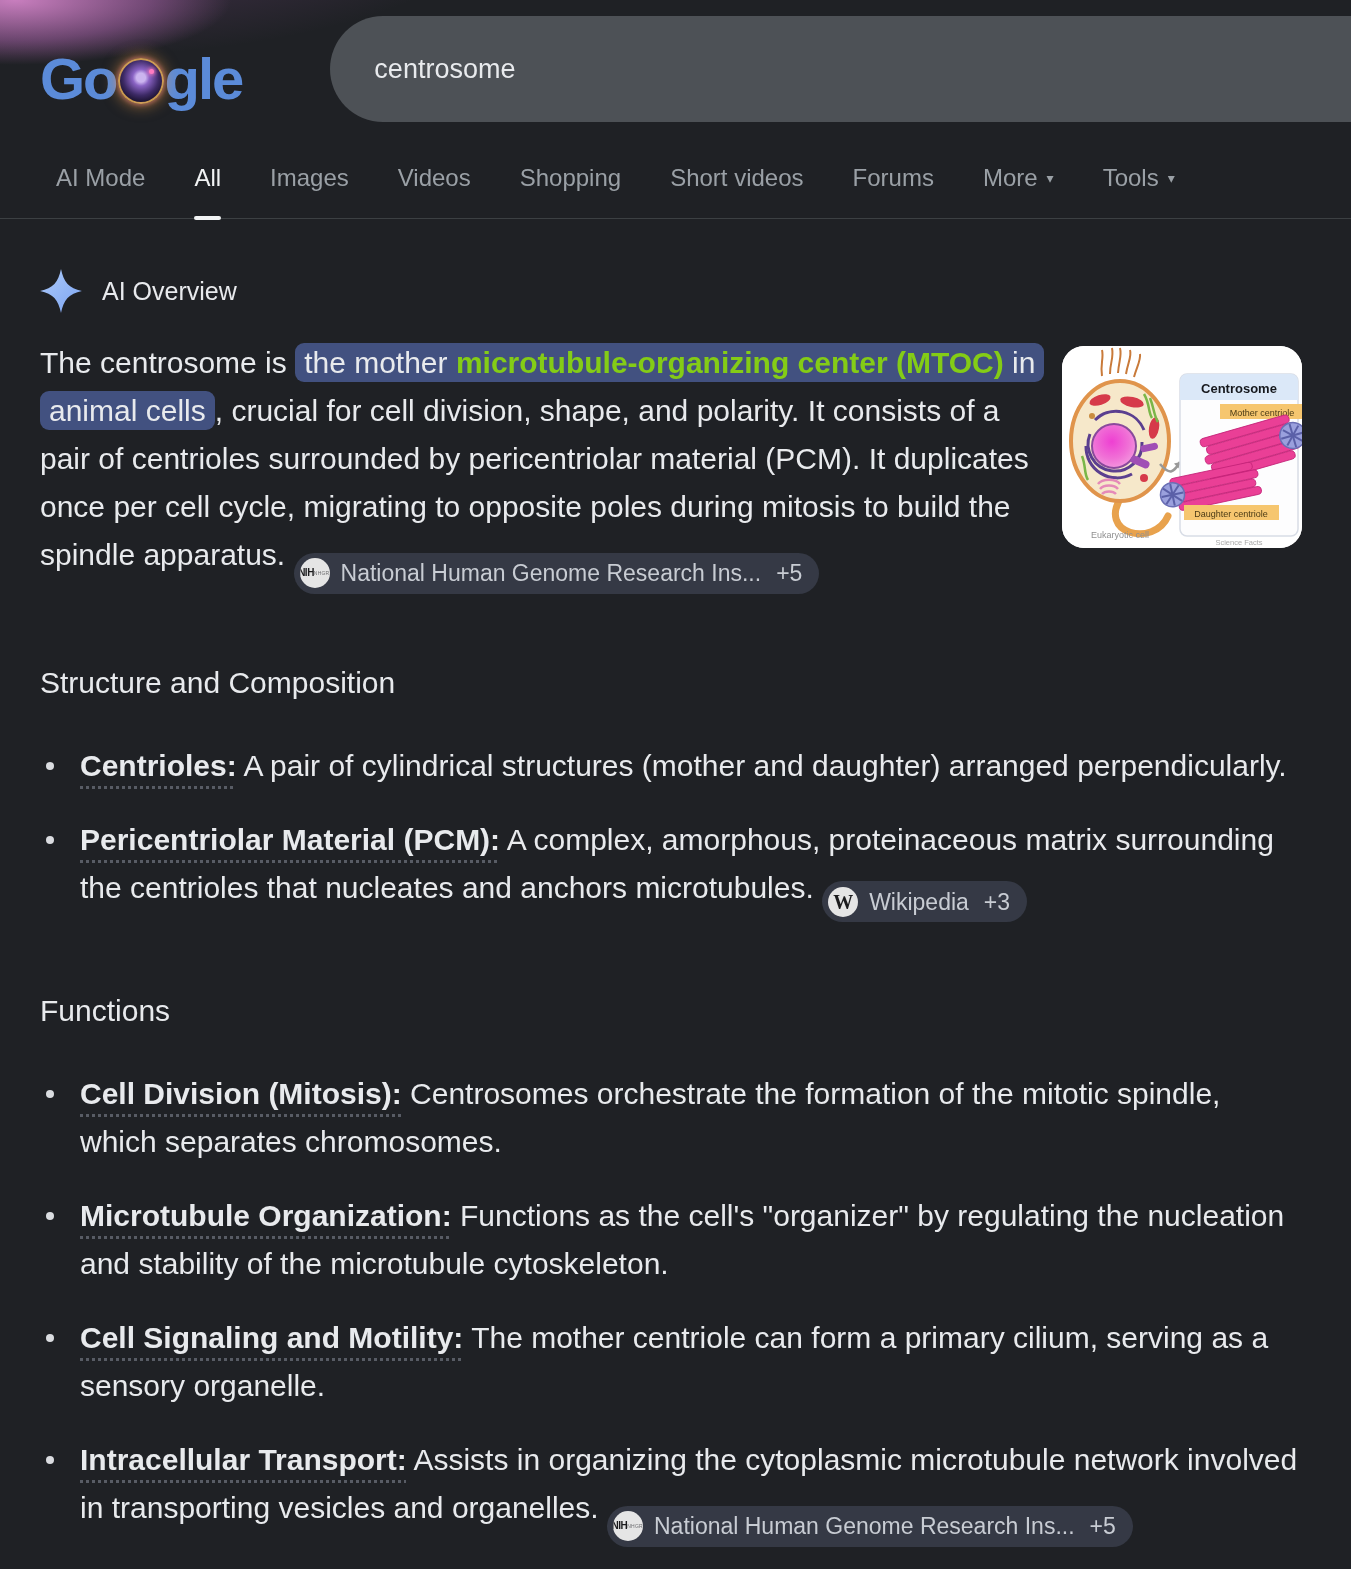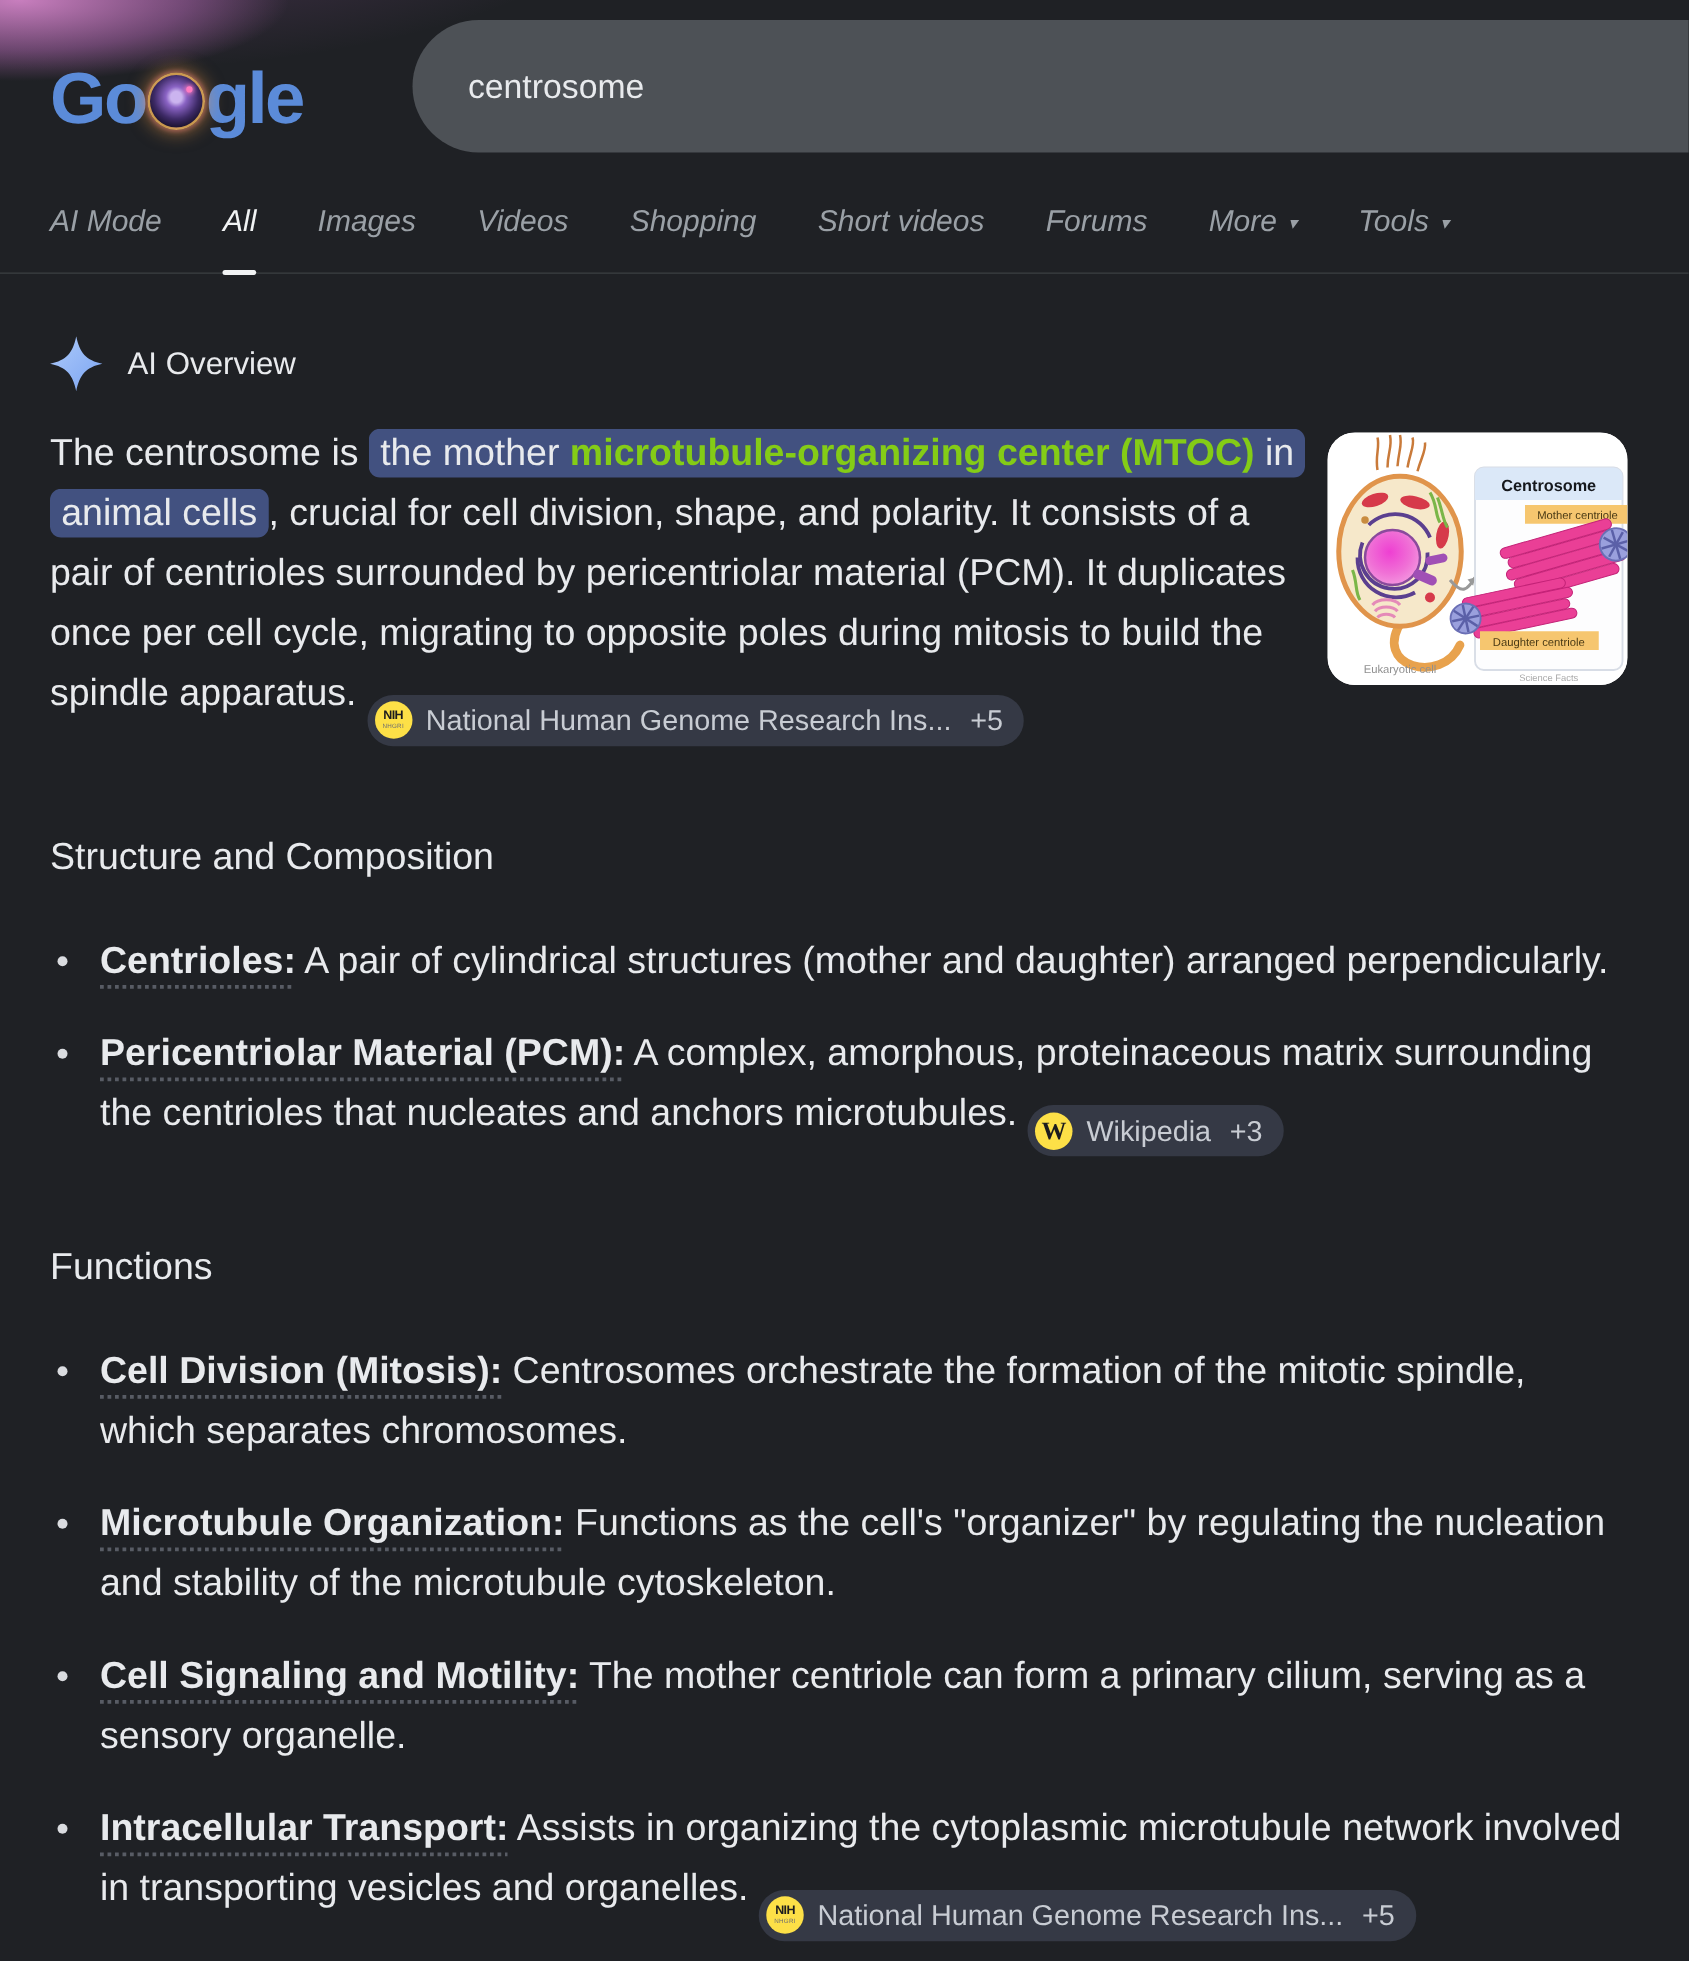--- a/index.html
+++ b/index.html
@@ -31,21 +31,21 @@
     box-shadow:0 0 14px 3px rgba(226,150,70,.55), 0 0 4px 1px rgba(255,120,160,.5);
   }
   .doodle-spark { position:absolute; top:9px; right:8px; width:5px; height:5px; border-radius:50%; background:#ff7bc1; box-shadow:0 0 4px 1px #ff7bc1; }
   .searchbar {
     flex:1; margin-left:88px; height:106px;
     background:#4d5156; border-radius:53px 0 0 53px;
     display:flex; align-items:center; padding-left:44px; cursor:text;
   }
   .searchbar .query { font-size:27px; color:#e8eaed; }
   
-  .nav { display:flex; gap:49px; padding:34px 0 0 40px; border-bottom:1px solid #3c4043;font-style:italic; }
+  .nav { display:flex; gap:49px; padding:34px 0 0 56px; border-bottom:1px solid #3c4043; }
   .tab { position:relative; padding:8px 0 26px; font-size:24px; color:#9aa0a6; cursor:pointer; white-space:nowrap; display:flex; align-items:center; gap:9px; }
   .tab.active { color:#f1f3f4; }
   .tab.active::after { content:""; position:absolute; left:0; right:0; bottom:-2px; height:4px; border-radius:2px; background:#f1f3f4; }
   .caret { font-size:14px; color:#9aa0a6; line-height:1; }
   
   .main { padding:50px 49px 0 40px; }
   .aio-header { display:flex; align-items:center; gap:20px; }
   .aio-title { font-size:25px; font-weight:500; color:#e8eaed; }
   .sparkle { width:42px; height:44px; flex:0 0 auto; }
   .aio-body { margin-top:26px; font-size:30px; line-height:48px; color:#e8eaed; }
@@ -59,22 +59,22 @@
   }
   mark.hl b { color:#84cc16; }
   .nowrap { white-space:nowrap; }
   
   .chip {
     display:inline-flex; align-items:center; gap:11px;
     background:#353945; border-radius:21px; height:41px; padding:0 17px 0 6px;
     vertical-align:-11px; cursor:pointer; white-space:nowrap;
   }
   .chip-icon {
-    width:30px; height:30px; border-radius:50%; background:#fde047; flex:0 0 auto;
-    display:flex; flex-direction:column; align-items:center; justify-content:center;
+    width:30px; height:30px; border-radius:50%; background:#e5e5e5; flex:0 0 auto;
+    display:flex; flex-direction:row; align-items:center; justify-content:center;
     color:#1c1c1e; overflow:hidden;
   }
   .chip-icon .nih { font-size:10px; font-weight:bold; letter-spacing:-.5px; line-height:10px; }
   .chip-icon .nhgri { font-size:5px; color:#6d6d70; line-height:6px; letter-spacing:.2px; }
   .chip-icon .wiki { font-family:"Liberation Serif", serif; font-size:20px; font-weight:bold; line-height:20px; }
   .chip-label { font-size:23px; color:#c8ccd3; }
   .chip-more { font-size:23px; color:#c8ccd3; margin-left:4px; }
   
   h3.sec { font-size:30px; line-height:38px; font-weight:normal; color:#e8eaed; margin:70px 0 40px; clear:left; }
   ul.blist { list-style:none; max-width:1262px; }

